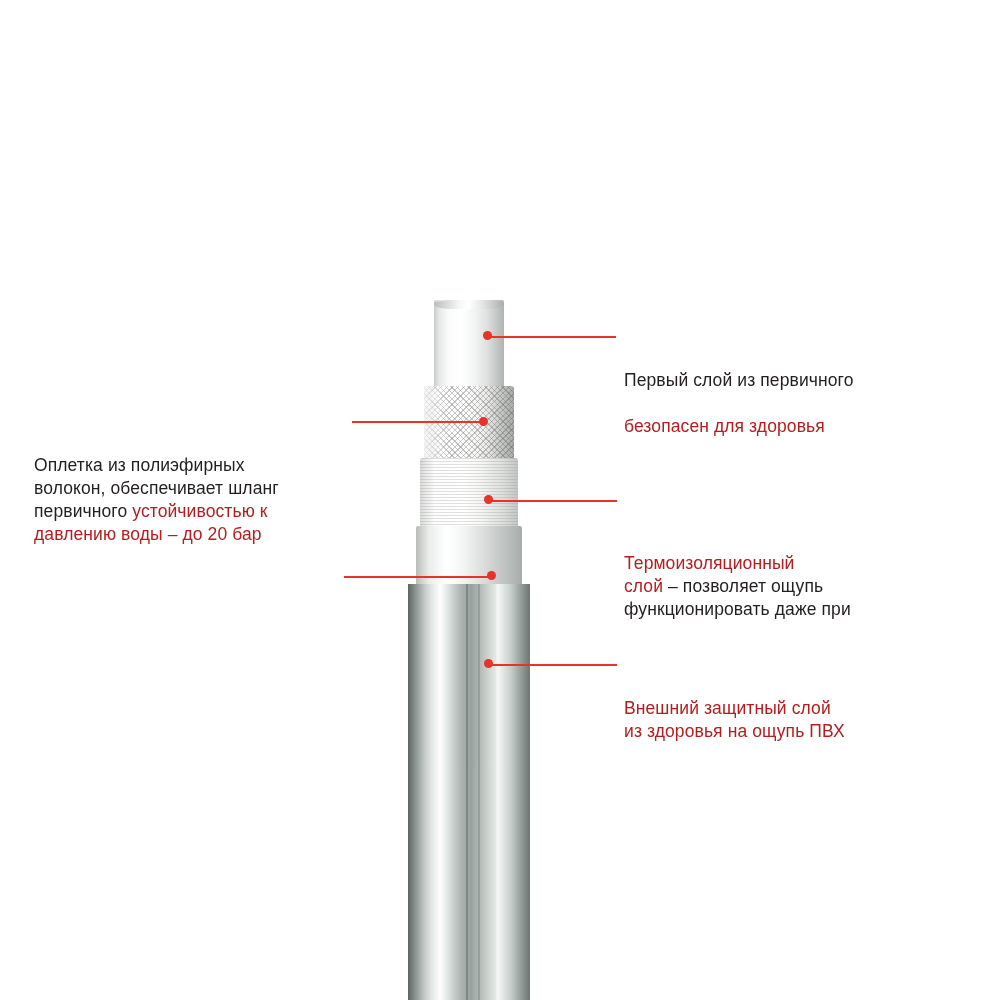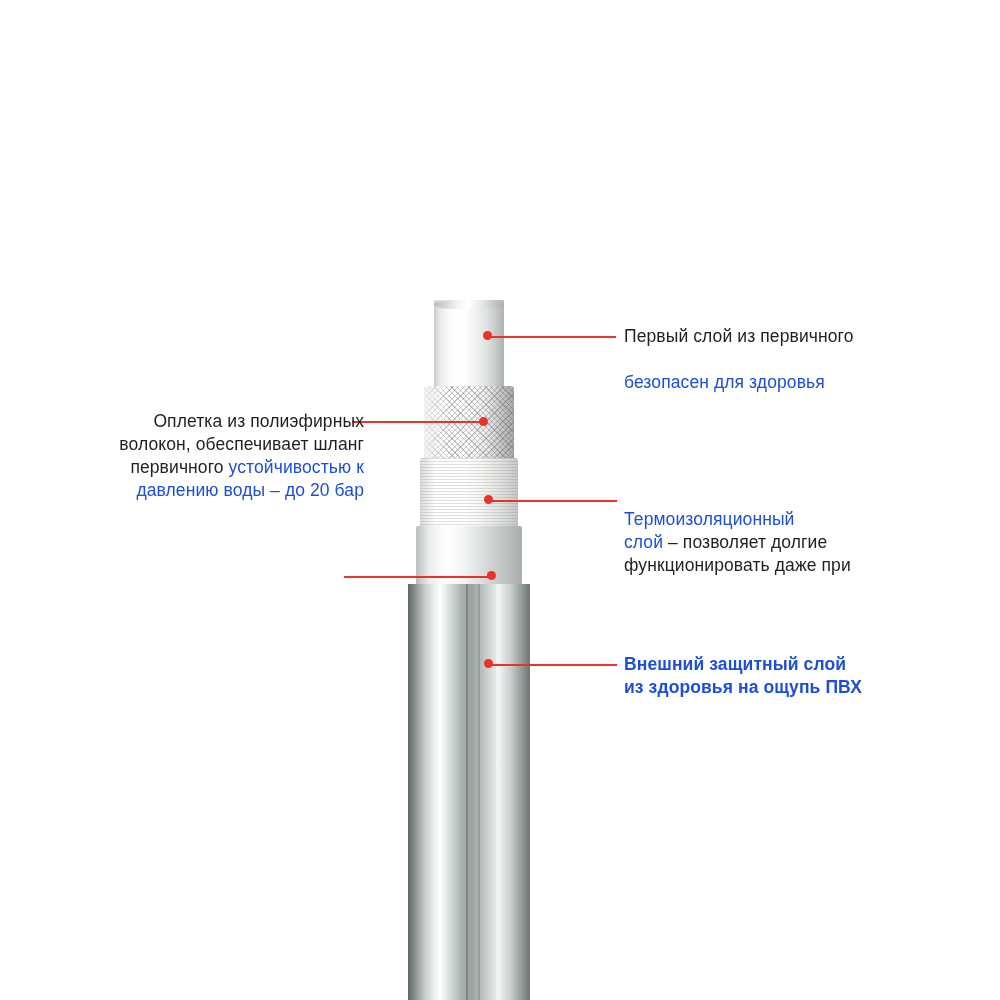--- a/index.html
+++ b/index.html
@@ -181,23 +181,24 @@
   .layer-outer .shade.s1 { left: 58px; }
   .layer-outer .shade.s2 { left: 70px; opacity: 0.6; }
 
   
   .callout {
     position: absolute;
     font-size: 17.5px;
     line-height: 23px;
     color: #231f20;
     letter-spacing: 0.1px;
-  }
-  .callout.left { text-align: right; }
-  .accent { color: #1d4ed8; }
+    margin-top: 44px;
+  }
+  .callout.left { text-align: left; }
+  .accent { color: #b91c1c; }
 
   
   .leader {
     position: absolute;
     background: #e8332a;
     height: 1.6px;
   }
   .dot {
     position: absolute;
     width: 9px;
@@ -252,23 +253,23 @@
 
   <div class="callout left" style="left:34px; top:410px; width:330px;">
     <span>Оплетка из полиэфирных</span><br>
     <span>волокон, обеспечивает шланг</span><br>
     <span>первичного </span><span class="accent">устойчивостью к</span><br>
     <span class="accent">давлению воды – до 20 бар</span>
   </div>
 
   <div class="callout" style="left:624px; top:508px; width:330px;">
     <span class="accent">Термоизоляционный</span><br>
-    <span class="accent">слой</span><span> – позволяет долгие</span><br>
+    <span class="accent">слой</span><span> – позволяет ощупь</span><br>
     <span>функционировать даже при</span><br>
   </div>
 
 
-  <div class="callout" style="left:624px; top:653px; width:330px;font-weight:bold;">
+  <div class="callout" style="left:624px; top:653px; width:330px;">
     <span class="accent">Внешний защитный слой</span><br>
     <span class="accent">из здоровья на ощупь ПВХ</span>
   </div>
 
 </div>
 
 </body></html>

